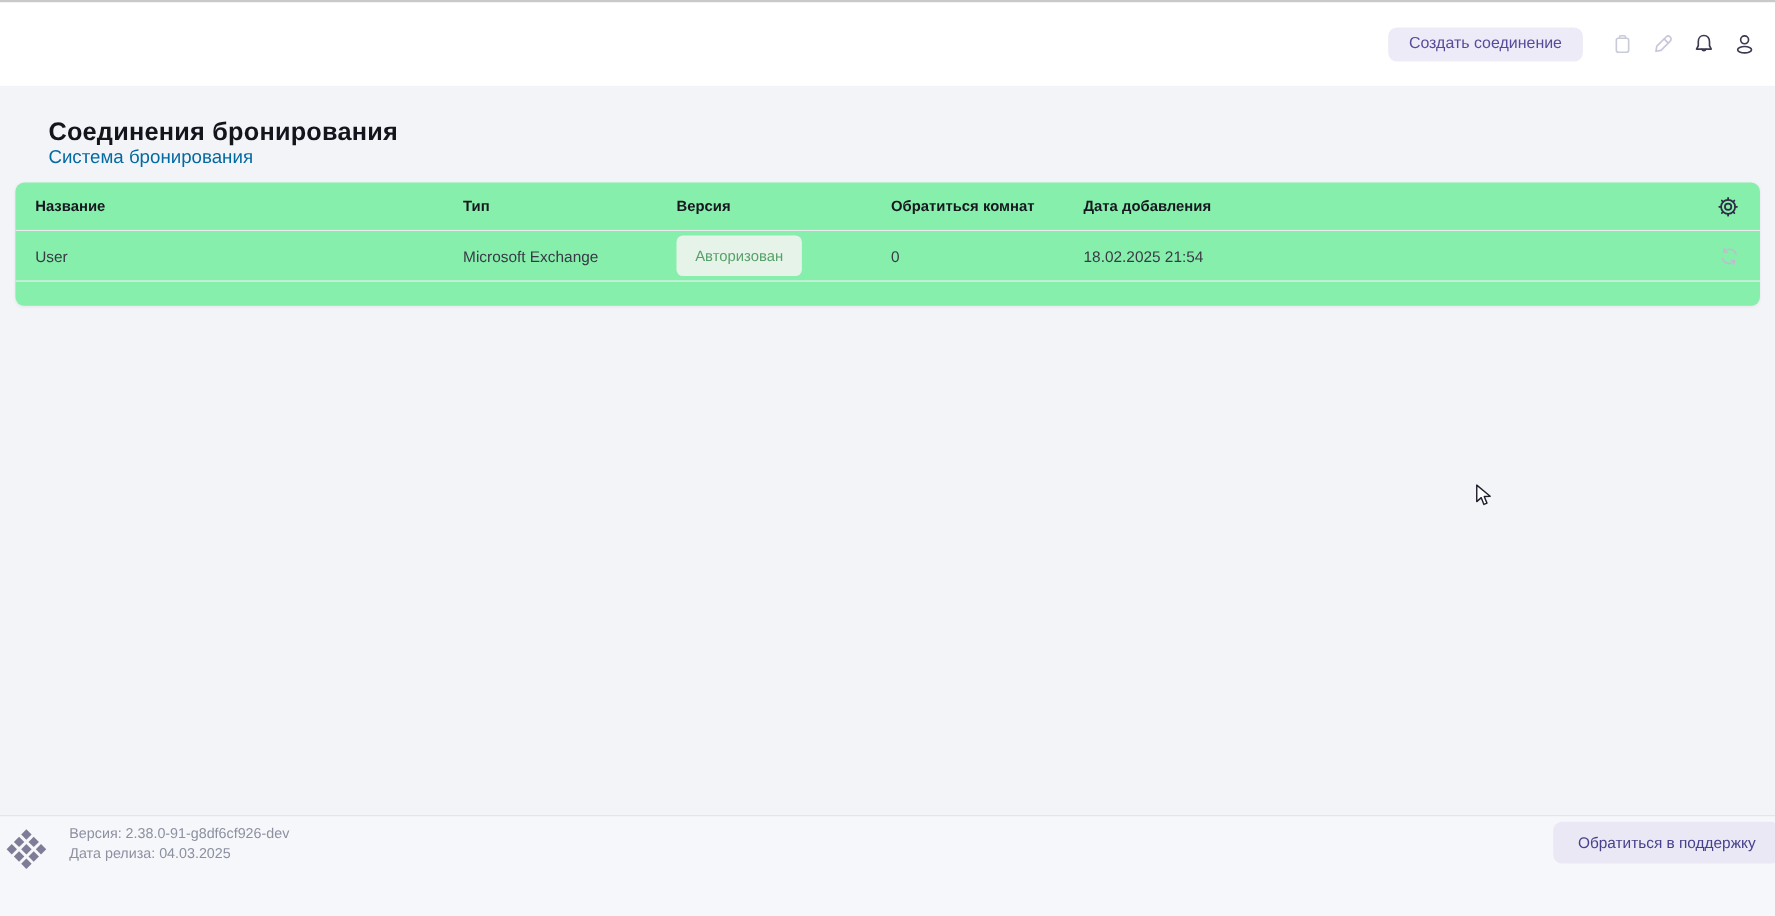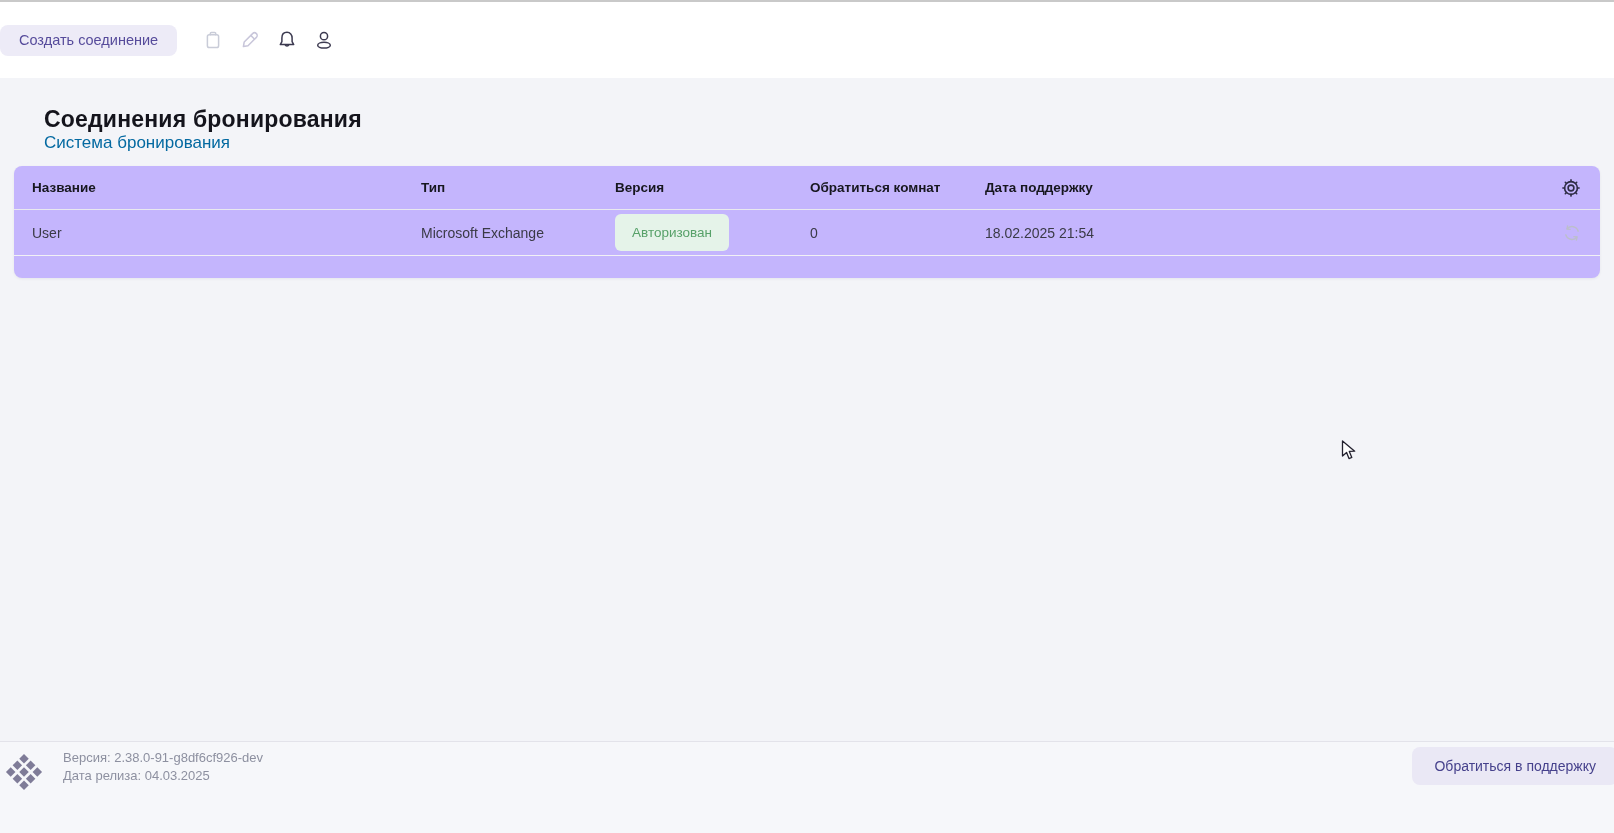--- a/index.html
+++ b/index.html
@@ -12,20 +12,21 @@
     color: #1b1b24;
   }
 
   
   .topbar {
     height: 78px;
     background: #ffffff;
     border-top: 2px solid #c9c9c9;
     display: flex;
     align-items: center;
+    justify-content: flex-end;
     padding-right: 16px;
     gap: 13px;
   }
   .create-btn {
     border: none;
     background: #edebf7;
     color: #564b9b;
     font-family: inherit;
     font-size: 14.5px;
     height: 31px;
@@ -56,21 +57,21 @@
   }
   .page-subtitle {
     margin-left: 28px;
     font-size: 17px;
     color: #0369a1;
   }
 
   
   .card {
     margin: 13px 14px 0 14px;
-    background: #c4b5fd;
+    background: #86efac;
     border-radius: 8px;
     box-shadow: 0 1px 3px rgba(25,25,50,0.06);
     overflow: hidden;
   }
   .t-grid {
     display: grid;
     grid-template-columns: 389px 194px 195px 175px 1fr 44px;
     align-items: center;
     padding: 0 18px;
   }
@@ -185,21 +186,21 @@
   <span class="page-subtitle">Система бронирования</span>
 </div>
 
 <div class="card">
 
   <div class="t-grid t-head">
     <div>Название</div>
     <div>Тип</div>
     <div>Версия</div>
     <div>Обратиться комнат</div>
-    <div>Дата поддержку</div>
+    <div>Дата добавления</div>
     <div class="cell-icon gear-wrap">
       <svg width="22" height="22" viewBox="0 0 22 22" fill="none" stroke="#2f2d45" stroke-width="1.6" stroke-linecap="round">
         <circle cx="11" cy="11" r="6.4"></circle>
         <circle cx="11" cy="11" r="2.9"></circle>
         <path d="M11 4.6 V2.9 M11 17.4 V19.1 M4.6 11 H2.9 M17.4 11 H19.1 M6.5 6.5 L5.3 5.3 M15.5 6.5 L16.7 5.3 M6.5 15.5 L5.3 16.7 M15.5 15.5 L16.7 16.7"></path>
       </svg>
     </div>
   </div>
 
   <div class="t-grid t-row">

